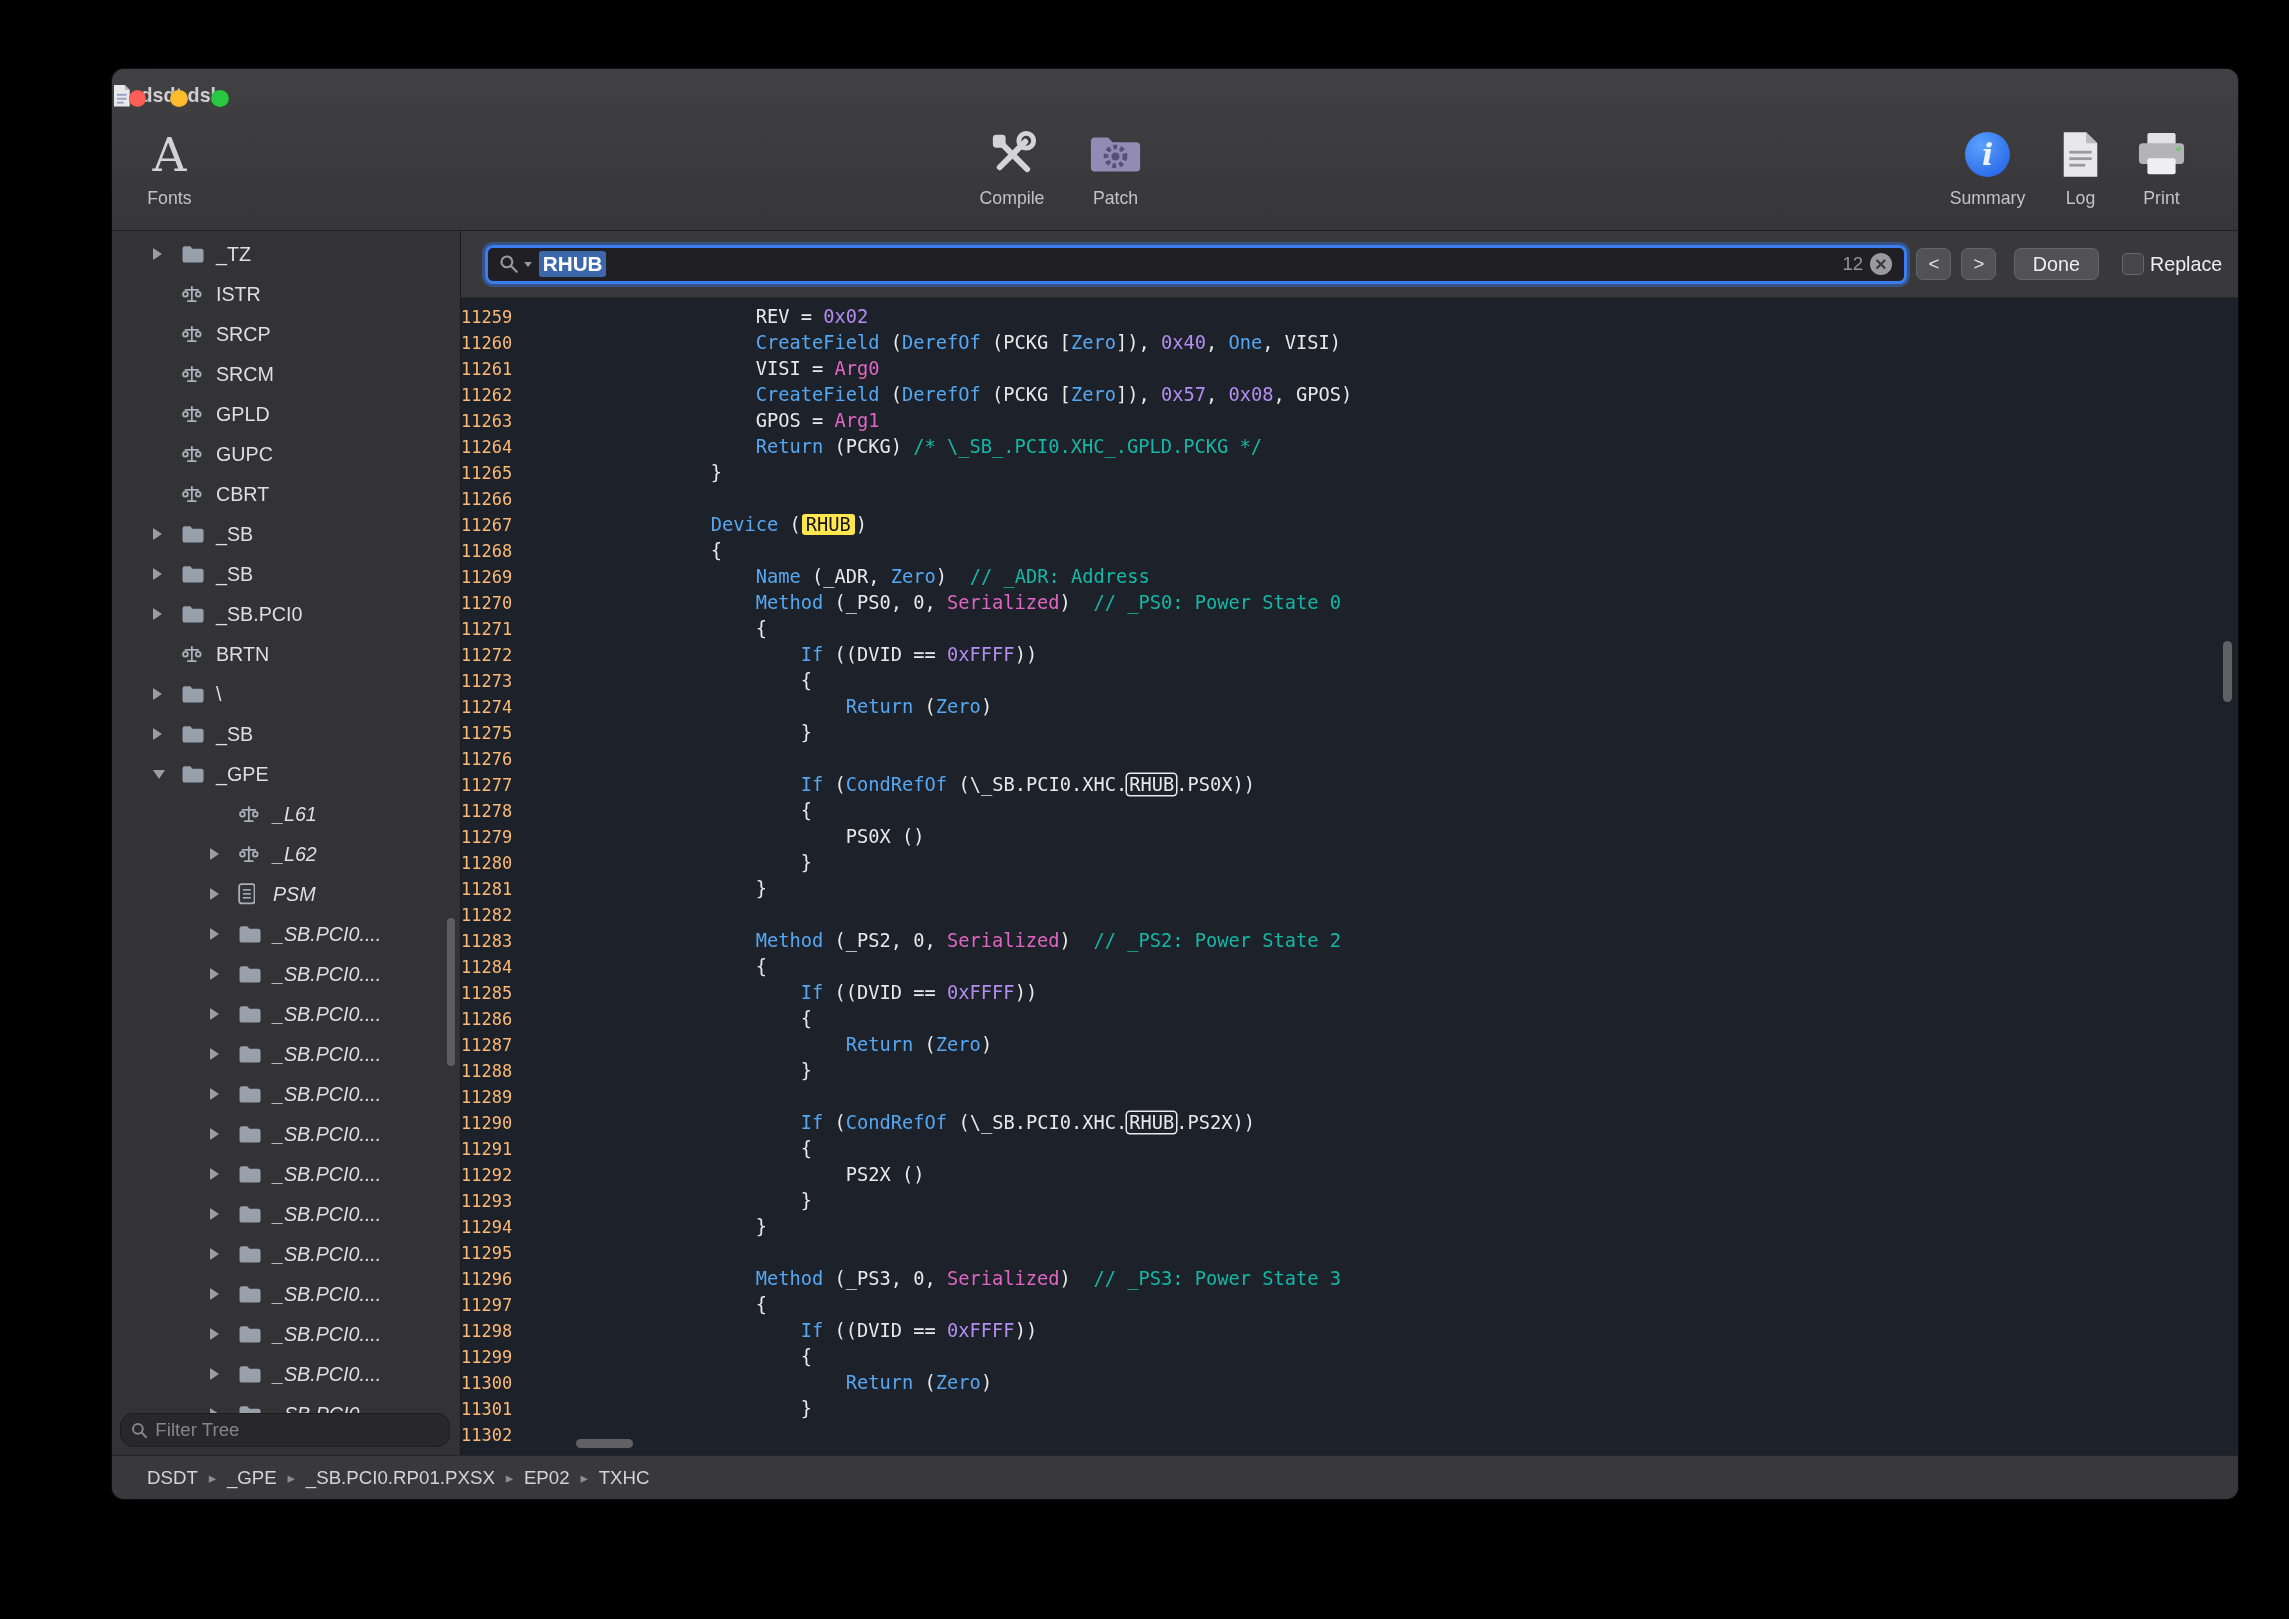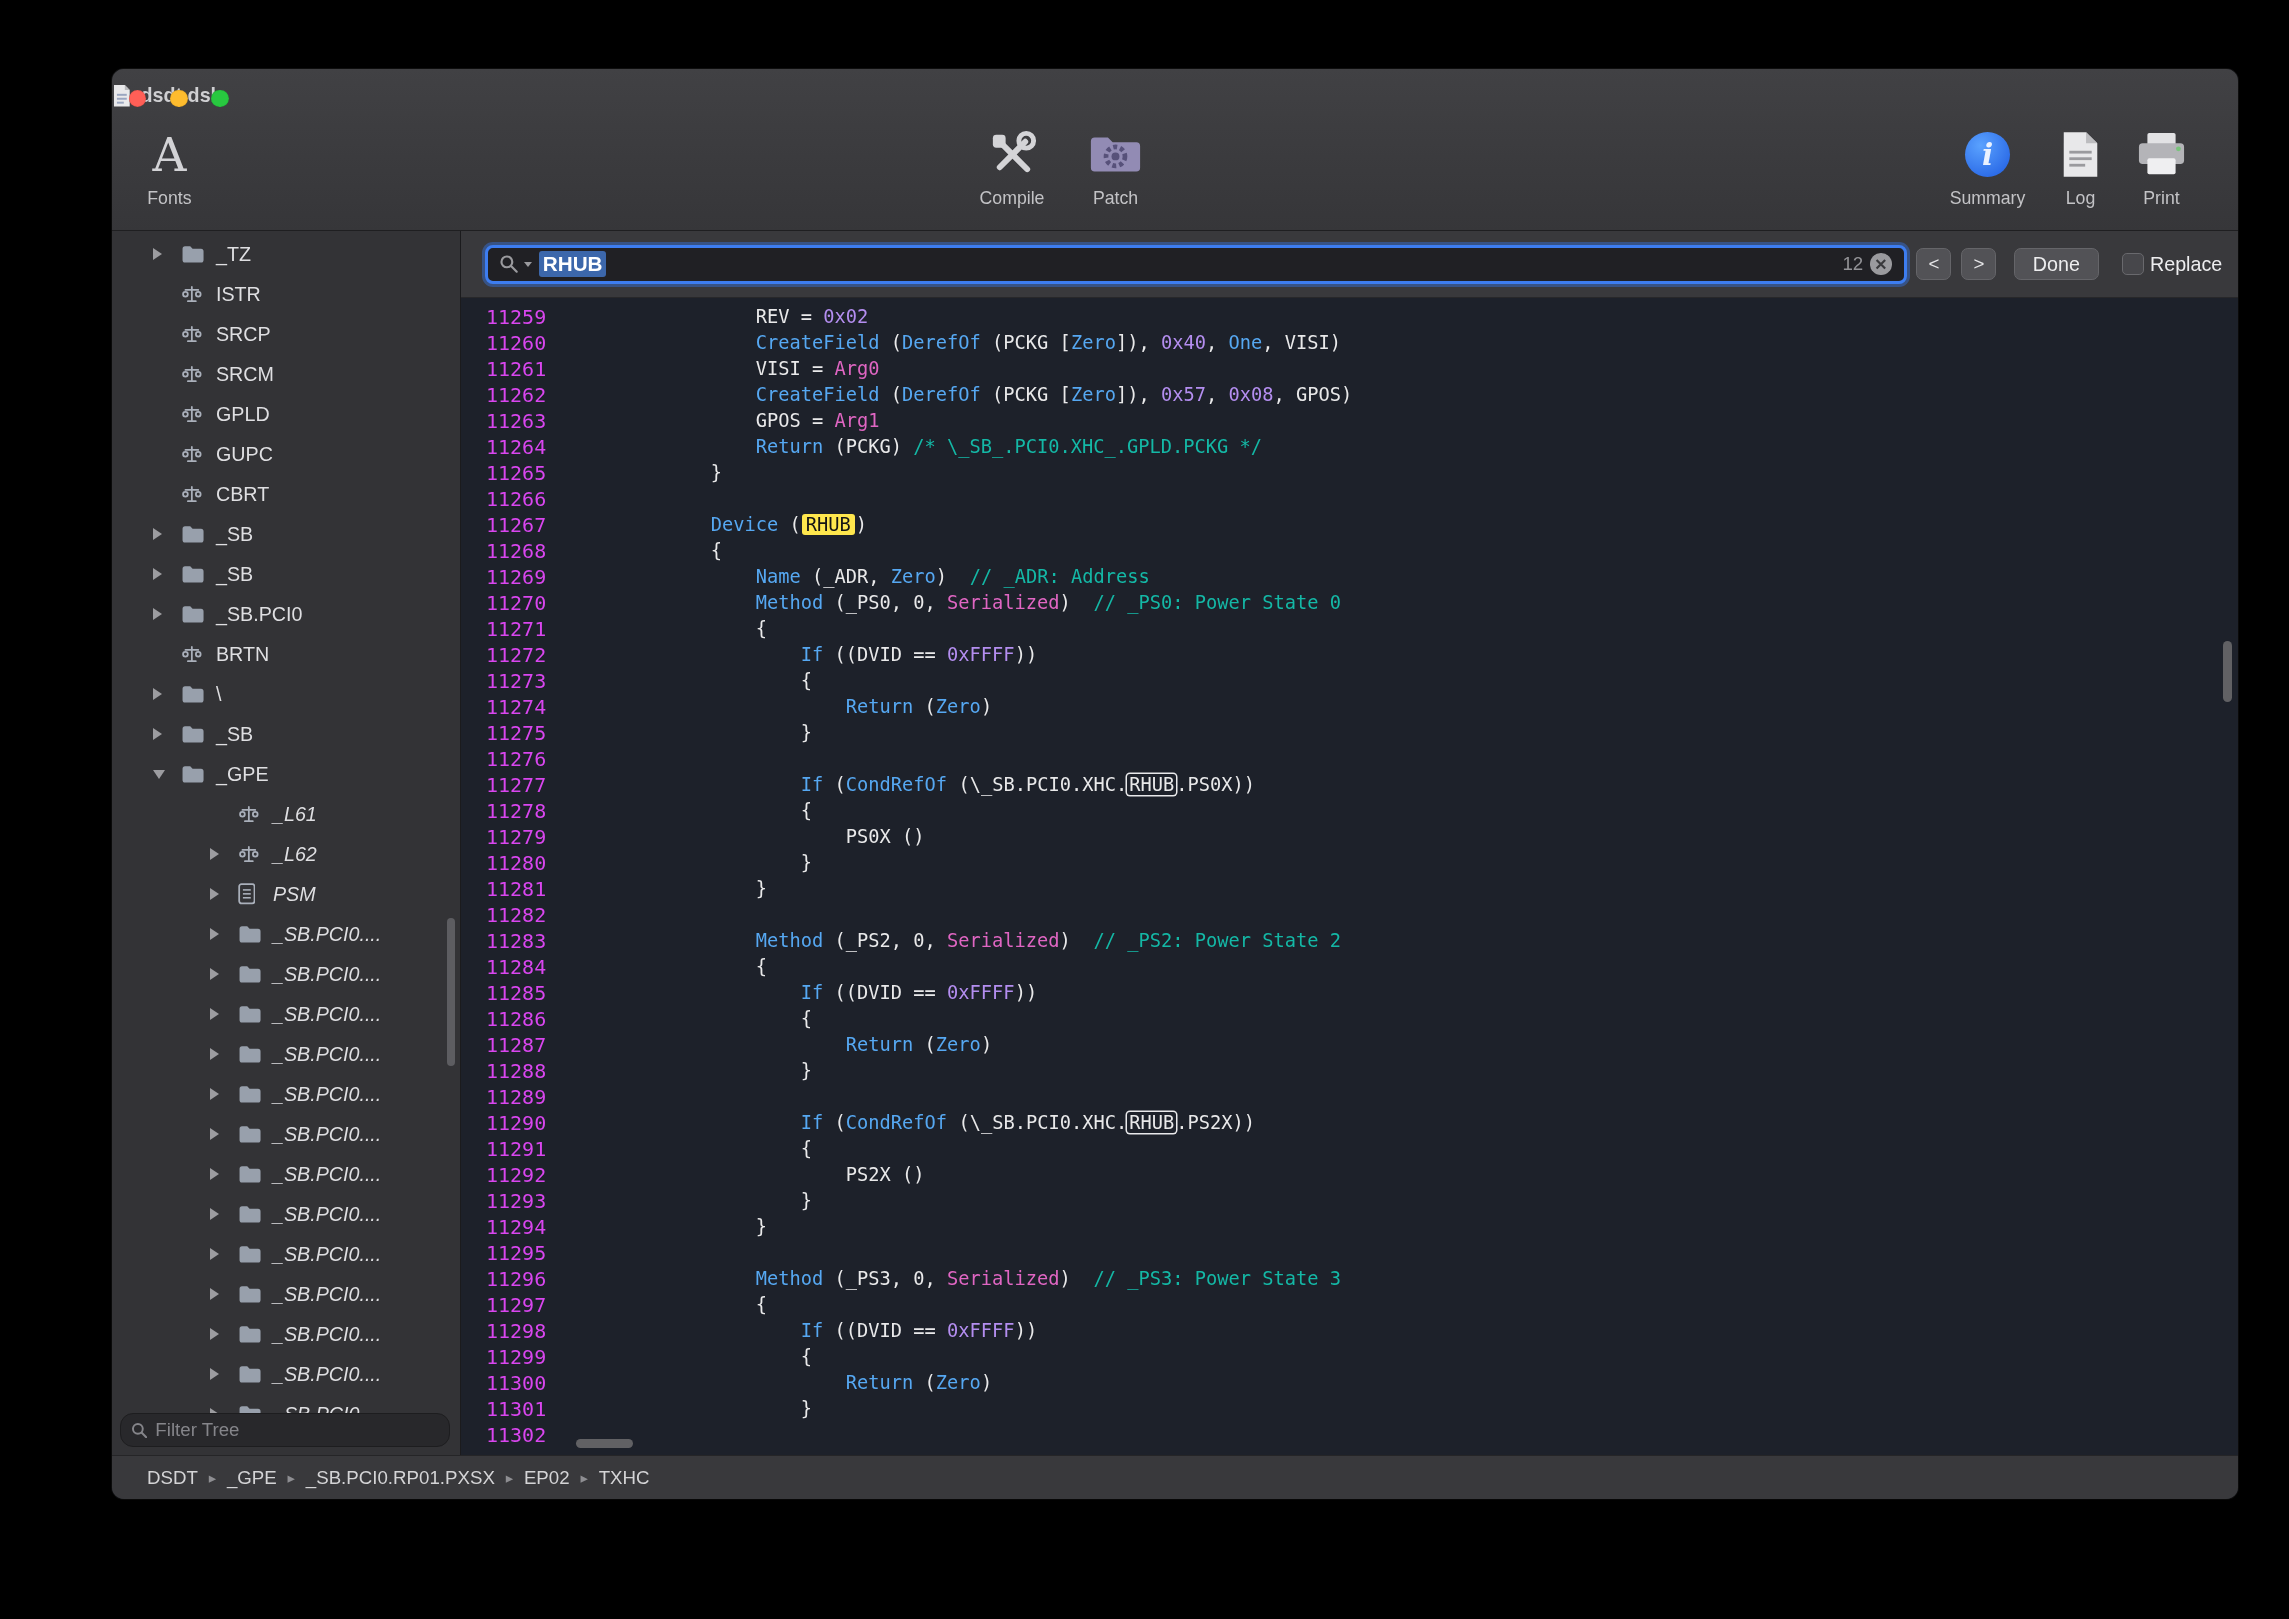--- a/index.html
+++ b/index.html
@@ -52,22 +52,22 @@
   .nav-btn{width:33px;height:29.6px;border-radius:6.9px;background:#525256;border:1px solid #656569;
            color:#e7e7e9;font-size:18.7px;display:flex;align-items:center;justify-content:center;}
   .done-btn{height:29.6px;padding:0 17.7px;border-radius:6.9px;background:#525256;border:1px solid #656569;
             color:#eeeeef;font-size:19.7px;display:flex;align-items:center;justify-content:center;margin-left:7.9px;}
   .replace-group{display:flex;align-items:center;gap:6px;margin-left:13.8px;color:#ededef;font-size:19.7px;}
   .checkbox{width:19.7px;height:19.7px;border-radius:4.9px;background:#47474b;border:1px solid #69696d;}
   
   .code-area{flex:1;position:relative;overflow:hidden;padding-top:5.9px;
              font-family:"DejaVu Sans Mono",monospace;font-size:18.7px;}
   .line{display:flex;height:26px;line-height:26px;white-space:pre;}
-  .ln{flex:0 0 99px;width:99px;text-align:right;padding-right:13.8px;box-sizing:border-box;
-      color:#d946ef;font-size:20px;}
+  .ln{flex:0 0 99px;width:99px;padding-right:13.8px;box-sizing:border-box;
+      color:#fdba74;font-size:17px;}
   .code{padding-left:15.8px;}
   .c-p{color:#e9e9ea;} .c-k{color:#56a8f2;} .c-n{color:#b48ef0;} .c-a{color:#e066c3;} .c-c{color:#14b8a6;}
   .m-cur{background:#ffe74d;color:#151515;border-radius:3px;padding:0 3.9px;margin:0 1px;}
   .m-box{box-shadow:0 0 0 1.5px #e9e9eb;border-radius:3px;padding:0 2px;color:#e9e9ea;}
   .v-thumb{position:absolute;right:5.9px;top:343px;width:8.9px;height:61px;background:#616164;border-radius:4.9px;}
   .h-thumb{position:absolute;left:115px;bottom:6.9px;width:57px;height:8.9px;background:#616164;border-radius:4.9px;}
   
   .statusbar{flex:0 0 43px;background:#39393c;border-top:1px solid #252527;display:flex;align-items:center;
              gap:10.8px;padding:0 35px;color:#d4d4d6;font-size:18.7px;}
   .crumb-sep{color:#8e8e92;font-size:14.8px;}

